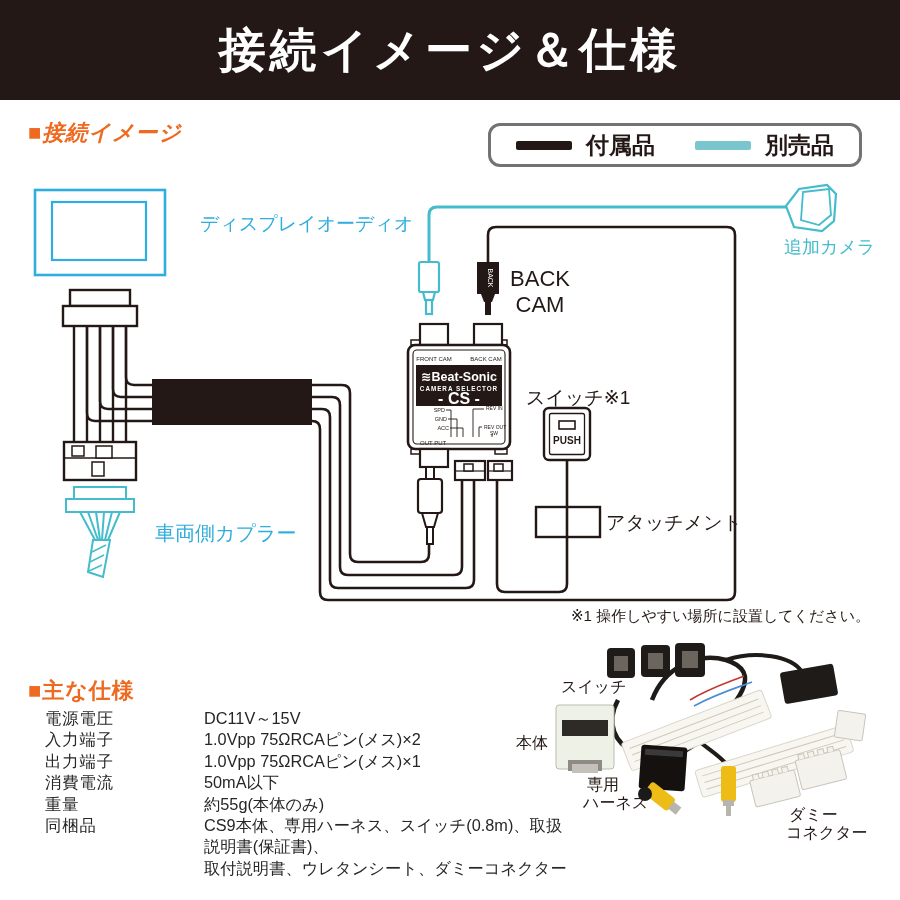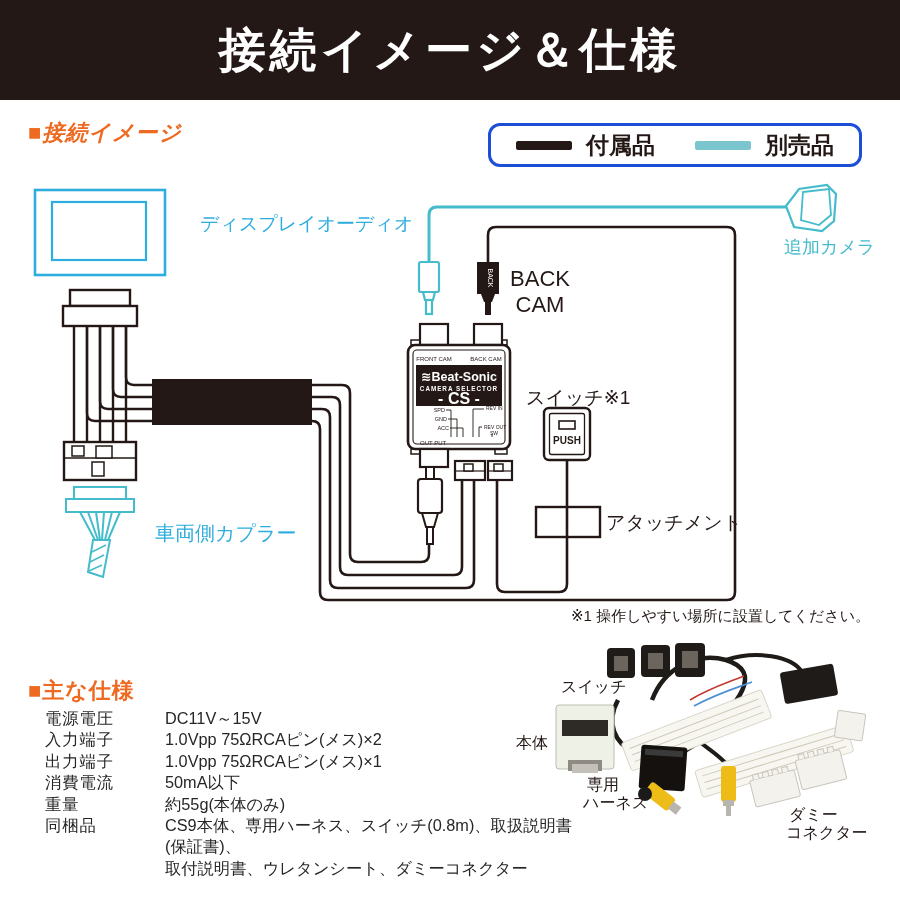--- a/index.html
+++ b/index.html
@@ -8,32 +8,32 @@
   .abs{position:absolute;}
   
   .header{left:0;top:0;width:900px;height:100px;background:#231815;display:flex;
           align-items:center;justify-content:center;}
   .header h1{margin:16px;color:#fff;font-size:47px;font-weight:bold;letter-spacing:4px;}
   
   .sec-head{font-size:22px;font-weight:bold;color:#ee6a21;letter-spacing:1px;}
   #head-connection{left:28px;top:118px;font-style:italic;}
   #head-specs{left:28px;top:676px;}
   
-  .legend{left:488px;top:123px;width:374px;height:44px;border:3px solid #1d4ed8;
+  .legend{left:488px;top:123px;width:374px;height:44px;border:3px solid #737373;
           border-radius:12px;box-sizing:border-box;display:flex;align-items:center;
           justify-content:center;gap:14px;background:#fff;}
   .legend .bar{width:56px;height:9px;border-radius:2px;}
   .legend .bar.included{background:#231815;}
   .legend .bar.optional{background:#7bc6ce;margin-left:26px;}
   .legend .lab{font-size:23px;font-weight:bold;color:#231815;}
   
   .specs{left:45px;top:708px;width:530px;font-size:16.3px;line-height:21.4px;color:#262626;}
   .specs .row{display:flex;}
   .specs .lab{width:120px;flex:0 0 120px;letter-spacing:1px;}
-  .specs .val{flex:1;}
+  .specs .val{flex:1;margin-left:39px;}
   svg{position:absolute;left:0;top:0;}
   svg text{font-family:"Liberation Sans","DejaVu Sans",sans-serif;}
 </style>
 </head>
 <body>
 
 <svg width="900" height="900" viewBox="0 0 900 900">
 
   <g fill="none" stroke="#2fadde">
     <rect x="35" y="190" width="130" height="85" stroke-width="2.6"></rect>

